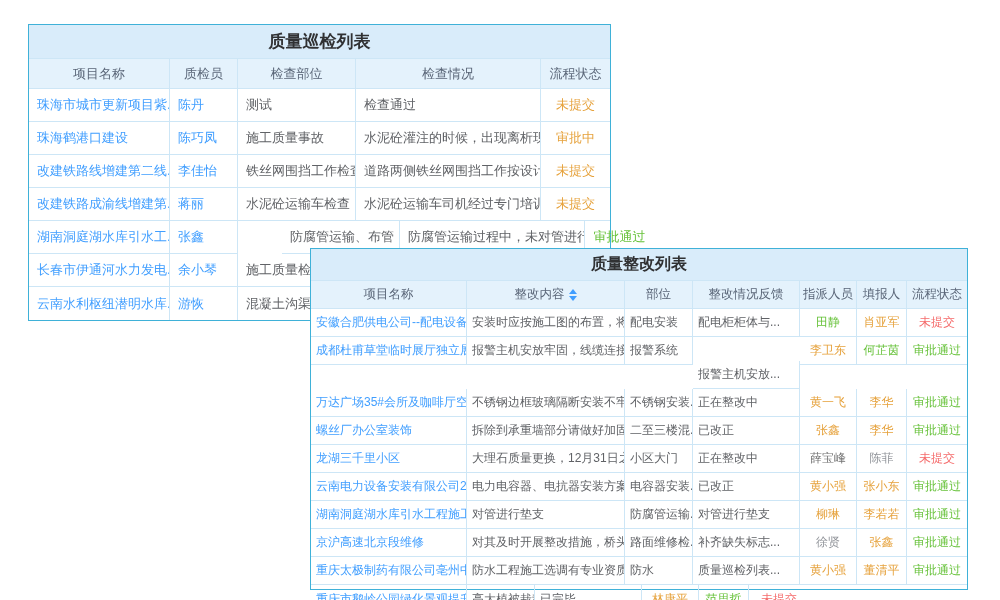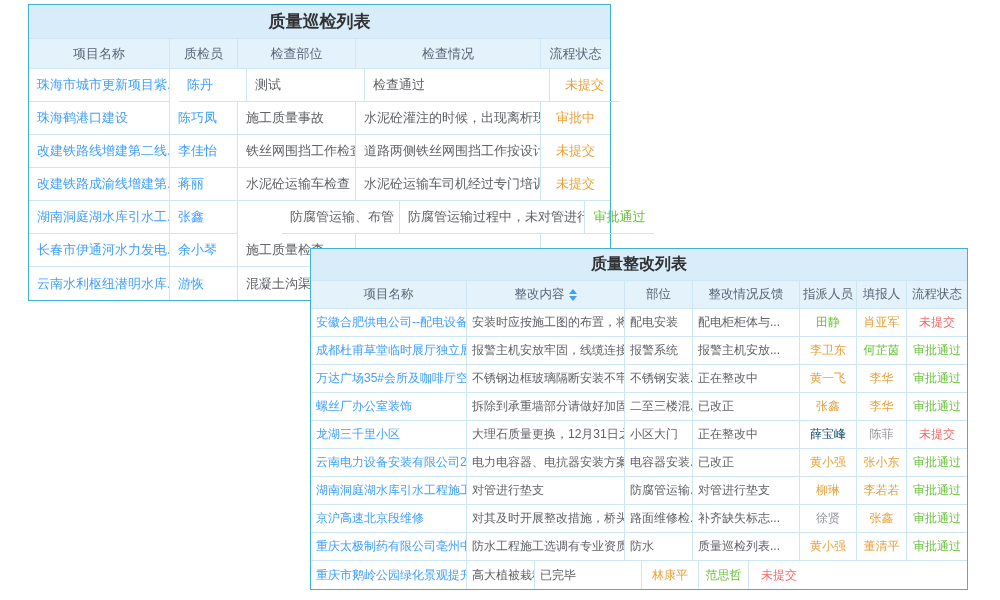--- a/index.html
+++ b/index.html
@@ -35,21 +35,21 @@
     justify-content:center;
     background:var(--header-bg,#e4f2fc);
     color:var(--header-text,#5a6678);
     padding:0 2px;
   }
   .ac { justify-content:center; padding:0 2px; }
   .link { color:var(--link,#409eff); cursor:pointer; }
   .inspector { color:var(--link,#409eff); }
 
   
-  #panel-inspection { left:28px; top:4px; width:583px; height:297px;text-align:center; }
+  #panel-inspection { left:28px; top:24px; width:583px; height:297px;text-align:center; }
   #panel-inspection .panel-title { height:34px; font-size:17px; }
   #panel-inspection .hcell { height:30px; font-size:13px; }
   #panel-inspection .tbody .cell { height:33px; font-size:13px; }
 
   
   #panel-rectification { left:310px; top:248px; width:658px; height:342px; }
   #panel-rectification .panel-title { height:32px; font-size:16px; }
   #panel-rectification .hcell { height:28px; font-size:12.5px; }
   #panel-rectification .tbody .cell { height:28px; font-size:12px; padding:0 5px; }
   #panel-rectification .tbody .ac { padding:0 2px; }
@@ -79,21 +79,21 @@
         <div class="cell hcell" style="width: 185px;">
           <span>检查情况</span>
         </div>
         <div class="cell hcell" style="width: 69px;">
           <span>流程状态</span>
         </div>
       </div>
     <div class="tbody" id="insp-body">
         <div class="trow">
           <div class="cell link" style="width: 141px;">珠海市城市更新项目紫...</div>
-          <div class="cell inspector" style="width: 68px; margin-left: 9px;">陈丹</div>
+          <div class="cell inspector" style="width: 68px;">陈丹</div>
           <div class="cell " style="width: 118px;">测试</div>
           <div class="cell " style="width: 185px;">检查通过</div>
           <div class="cell ac" style="width: 69px; color: rgb(230, 162, 60);">未提交</div>
         </div>
         <div class="trow">
           <div class="cell link" style="width: 141px;">珠海鹤港口建设</div>
           <div class="cell inspector" style="width: 68px;">陈巧凤</div>
           <div class="cell " style="width: 118px;">施工质量事故</div>
           <div class="cell " style="width: 185px;">水泥砼灌注的时候，出现离析现象</div>
           <div class="cell ac" style="width: 69px; color: rgb(230, 162, 60);">审批中</div>
@@ -172,21 +172,21 @@
           <div class="cell " style="width: 68px;">配电安装</div>
           <div class="cell " style="width: 107px;">配电柜柜体与...</div>
           <div class="cell ac" style="width: 57px; color: rgb(103, 194, 58);">田静</div>
           <div class="cell ac" style="width: 50px; color: rgb(230, 162, 60);">肖亚军</div>
           <div class="cell ac" style="width: 60px; color: rgb(245, 108, 108);">未提交</div>
         </div>
         <div class="trow">
           <div class="cell link" style="width: 156px;">成都杜甫草堂临时展厅独立展...</div>
           <div class="cell " style="width: 158px;">报警主机安放牢固，线缆连接...</div>
           <div class="cell " style="width: 68px;">报警系统</div>
-          <div class="cell " style="width: 107px;">报警主机安放...</div>
+          <div class="cell " style="width: 107px; margin-top: 24px;">报警主机安放...</div>
           <div class="cell ac" style="width: 57px; color: rgb(230, 162, 60);">李卫东</div>
           <div class="cell ac" style="width: 50px; color: rgb(103, 194, 58);">何芷茵</div>
           <div class="cell ac" style="width: 60px; color: rgb(103, 194, 58);">审批通过</div>
         </div>
         <div class="trow">
           <div class="cell link" style="width: 156px;">万达广场35#会所及咖啡厅空...</div>
           <div class="cell " style="width: 158px;">不锈钢边框玻璃隔断安装不牢...</div>
           <div class="cell " style="width: 68px;">不锈钢安装...</div>
           <div class="cell " style="width: 107px;">正在整改中</div>
           <div class="cell ac" style="width: 57px; color: rgb(230, 162, 60);">黄一飞</div>
@@ -200,21 +200,21 @@
           <div class="cell " style="width: 107px;">已改正</div>
           <div class="cell ac" style="width: 57px; color: rgb(230, 162, 60);">张鑫</div>
           <div class="cell ac" style="width: 50px; color: rgb(230, 162, 60);">李华</div>
           <div class="cell ac" style="width: 60px; color: rgb(103, 194, 58);">审批通过</div>
         </div>
         <div class="trow">
           <div class="cell link" style="width: 156px;">龙湖三千里小区</div>
           <div class="cell " style="width: 158px;">大理石质量更换，12月31日之...</div>
           <div class="cell " style="width: 68px;">小区大门</div>
           <div class="cell " style="width: 107px;">正在整改中</div>
-          <div class="cell ac" style="width: 57px; color: #0c4a6e; font-family: Liberation Mono, monospace;">薛宝峰</div>
+          <div class="cell ac" style="width: 57px; color: #737373; font-family: Liberation Mono, monospace;">薛宝峰</div>
           <div class="cell ac" style="width: 50px; color: rgb(144, 147, 153);">陈菲</div>
           <div class="cell ac" style="width: 60px; color: rgb(245, 108, 108);">未提交</div>
         </div>
         <div class="trow">
           <div class="cell link" style="width: 156px;">云南电力设备安装有限公司20...</div>
           <div class="cell " style="width: 158px;">电力电容器、电抗器安装方案,...</div>
           <div class="cell " style="width: 68px;">电容器安装...</div>
           <div class="cell " style="width: 107px;">已改正</div>
           <div class="cell ac" style="width: 57px; color: rgb(230, 162, 60);">黄小强</div>
           <div class="cell ac" style="width: 50px; color: rgb(230, 162, 60);">张小东</div>

